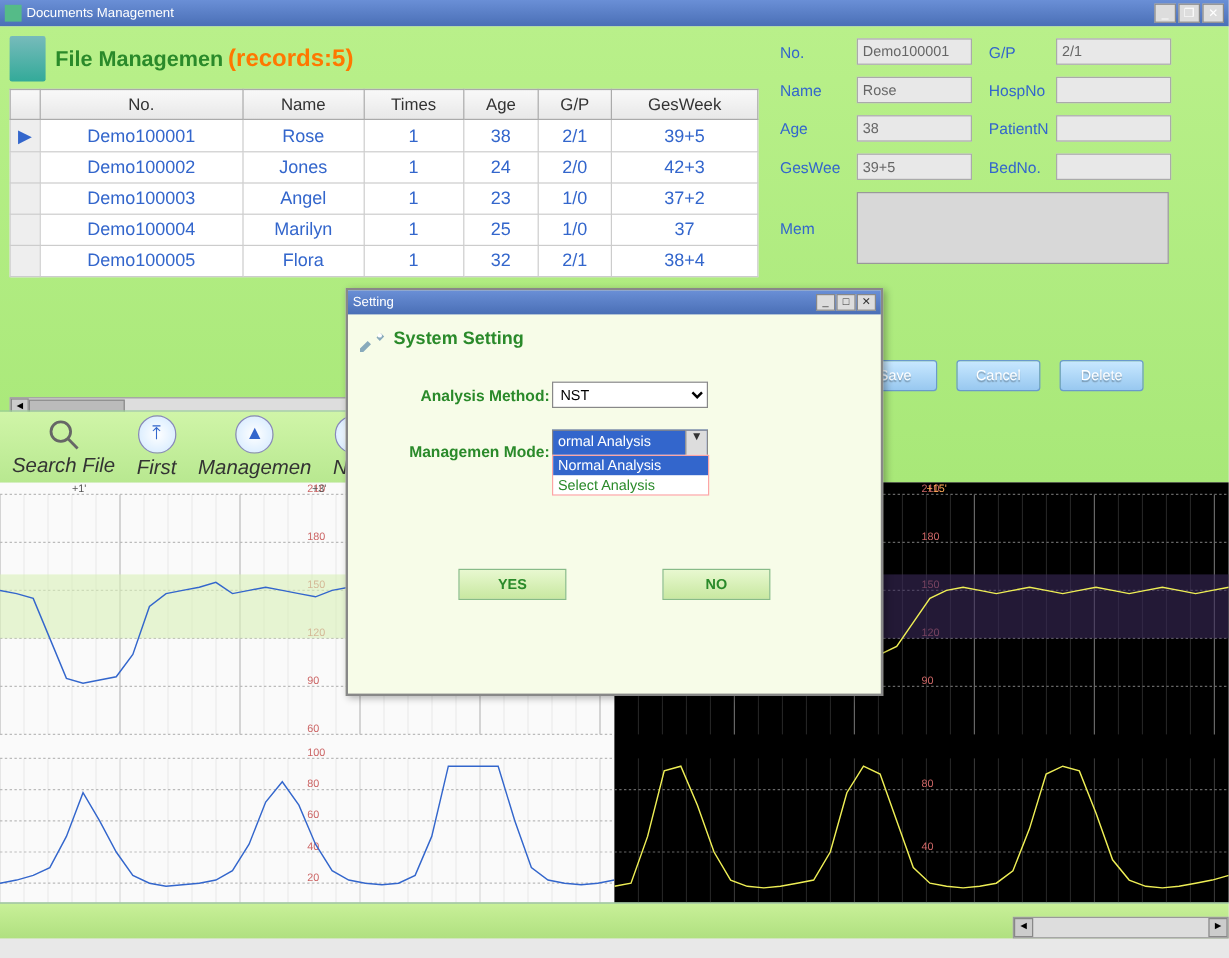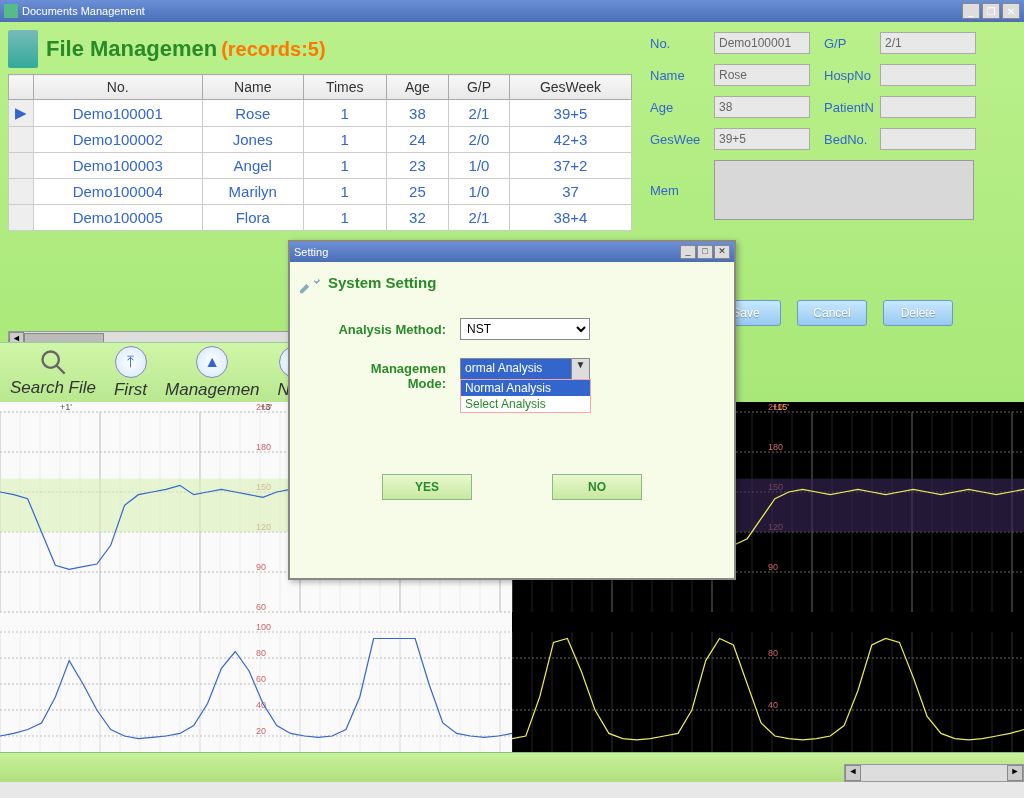--- a/index.html
+++ b/index.html
@@ -9,21 +9,21 @@
 .titlebar .icon { width: 14px; height: 14px; background: #5b8; margin-right: 4px; }
 .titlebar .wbtns { margin-left: auto; display: flex; gap: 2px; }
 .titlebar .wbtn { width: 18px; height: 16px; background: #ddd; border: 1px solid #888; display: flex; align-items: center; justify-content: center; font-size: 10px; cursor: pointer; }
 
 .main { display: flex; height: 380px; }
 .leftpane { width: 640px; background: linear-gradient(#b9f08a, #a8e878); padding: 8px; }
 .rightpane { flex: 1; background: linear-gradient(#b9f08a, #a8e878); padding: 10px; }
 
 .header { display: flex; align-items: center; gap: 8px; margin-bottom: 6px; }
 .folder-icon { width: 30px; height: 38px; background: linear-gradient(#7bb, #3a9); border-radius: 2px; }
-.title { font-size: 22px; font-weight: bold; color: #2a8a2a; }
+.title { font-size: 18px; font-weight: bold; color: #2a8a2a; }
 .records { font-size: 20px; font-weight: bold; color: #ff7700; margin-left: -4px; }
 
 .table { width: 100%; background: white; border: 1px solid #999; border-collapse: collapse; }
 .table th { background: linear-gradient(#f8f8f8, #e8e8e8); border: 1px solid #aaa; padding: 4px 6px; font-size: 14px; font-weight: normal; color: #333; }
 .table td { border: 1px solid #ccc; padding: 4px 6px; font-size: 15px; color: #3366cc; text-align: center; }
 .table td:first-child { text-align: left; }
 
 .scrollh { height: 16px; background: #ddd; border: 1px solid #999; margin-top: 100px; position: relative; }
 .scrollh .thumb { position: absolute; left: 15px; top: 1px; width: 80px; height: 12px; background: #bbb; border: 1px solid #888; }
 .scrollh .arr { position: absolute; top: 0; width: 15px; height: 14px; background: #ccc; border: 1px solid #888; text-align: center; font-size: 9px; }
@@ -58,21 +58,21 @@
 
 
 .dialog { position: absolute; left: 288px; top: 240px; width: 448px; height: 340px; background: #f7fce8; border: 2px solid #888; box-shadow: 2px 2px 6px rgba(0,0,0,0.3); z-index: 10; }
 .dialog .dtitle { background: linear-gradient(#6a8fd6, #4a6fb6); height: 20px; color: white; font-size: 11px; padding: 2px 4px; display: flex; align-items: center; }
 .dialog .dtitle .wbtns { margin-left: auto; display: flex; gap: 1px; }
 .dialog .dtitle .wbtn { width: 16px; height: 14px; background: #ddd; border: 1px solid #888; font-size: 9px; text-align: center; color: #333; }
 .dialog .dhead { display: flex; gap: 6px; padding: 12px 10px; color: #2a8a2a; font-weight: bold; font-size: 15px; }
 .dialog .wrench { width: 22px; height: 22px; }
 .dialog .dbody { padding: 10px 40px; }
 .dialog .drow { display: flex; align-items: center; margin-bottom: 18px; }
-.dialog .drow label { width: 130px; text-align: right; font-size: 13px; color: #2a8a2a; font-weight: bold; padding-right: 14px; }
+.dialog .drow label { width: 130px; text-align: right; font-size: 13px; color: #2a8a2a; font-weight: bold; padding-right: 2px; }
 .dialog select, .dialog .combo { width: 130px; padding: 2px; font-size: 12px; border: 1px solid #888; background: white; }
 .dialog .combo { position: relative; background: #3366cc; color: white; height: 36px; padding: 2px 4px; }
 .dialog .combo .arr { position: absolute; right: 0; top: 0; width: 18px; height: 100%; background: #ddd; border-left: 1px solid #888; text-align: center; color: #333; font-size: 10px; }
 .dialog .dropdown { position: absolute; top: 20px; left: -1px; width: 131px; background: white; border: 1px solid #fca5a5; z-index: 5; }
 .dialog .dropdown .opt { padding: 1px 4px; font-size: 12px; color: #2a8a2a; cursor: pointer; }
 .dialog .dropdown .opt.sel { background: #3366cc; color: white; }
 .dialog .dbtns { display: flex; justify-content: center; gap: 80px; margin-top: 80px; }
 .dialog .dbtn { width: 90px; height: 26px; background: linear-gradient(#e8f8d0, #c8e8a0); border: 1px solid #8b8; color: #2a8a2a; font-size: 12px; font-weight: bold; cursor: pointer; }
 </style>
 </head>

